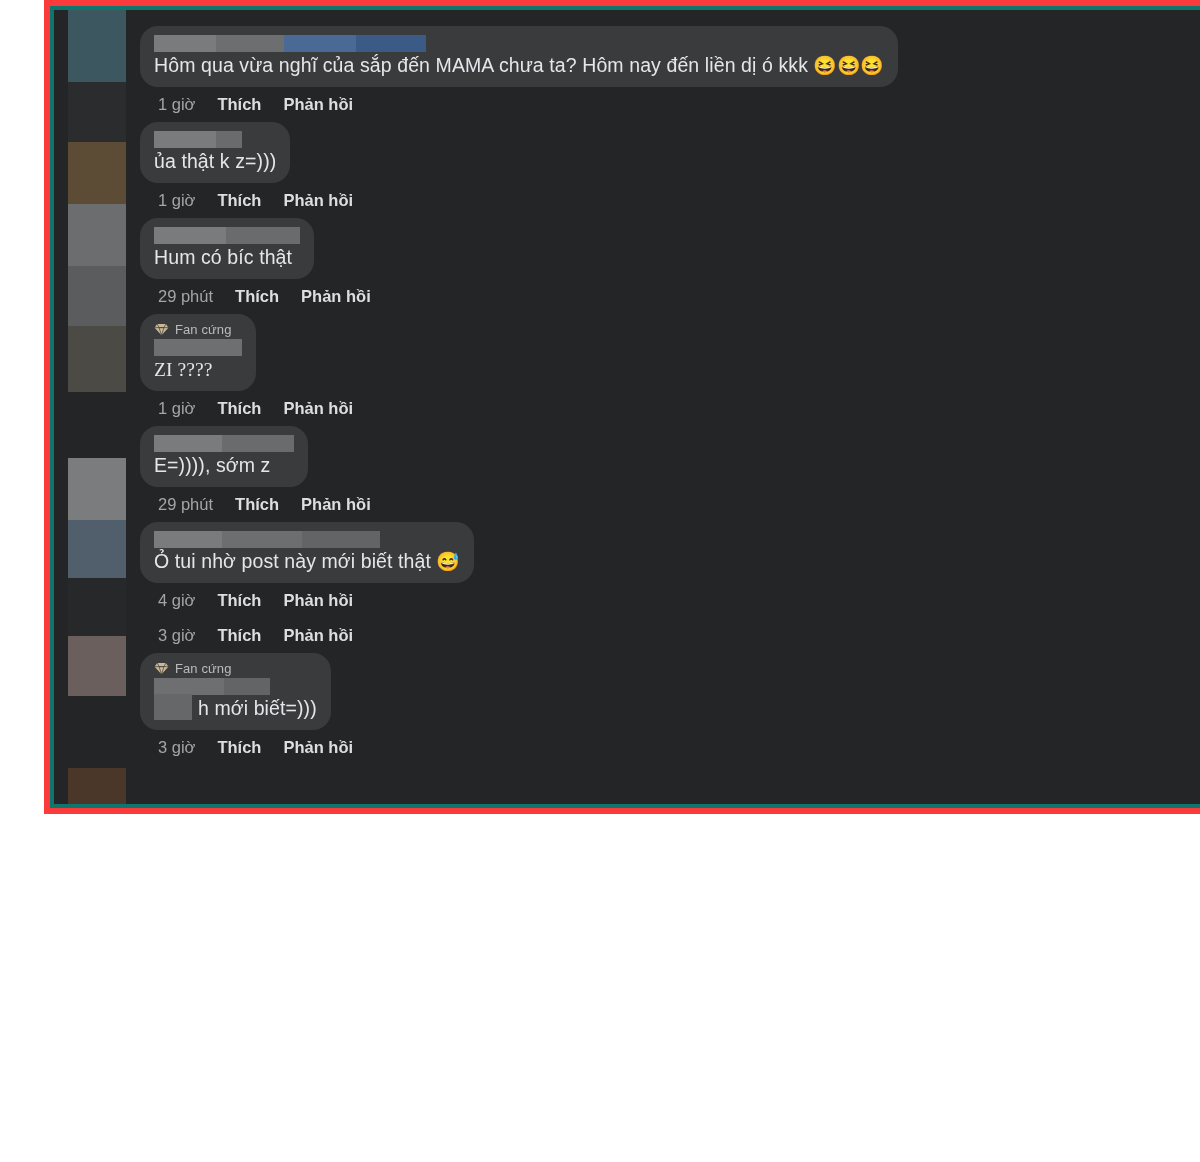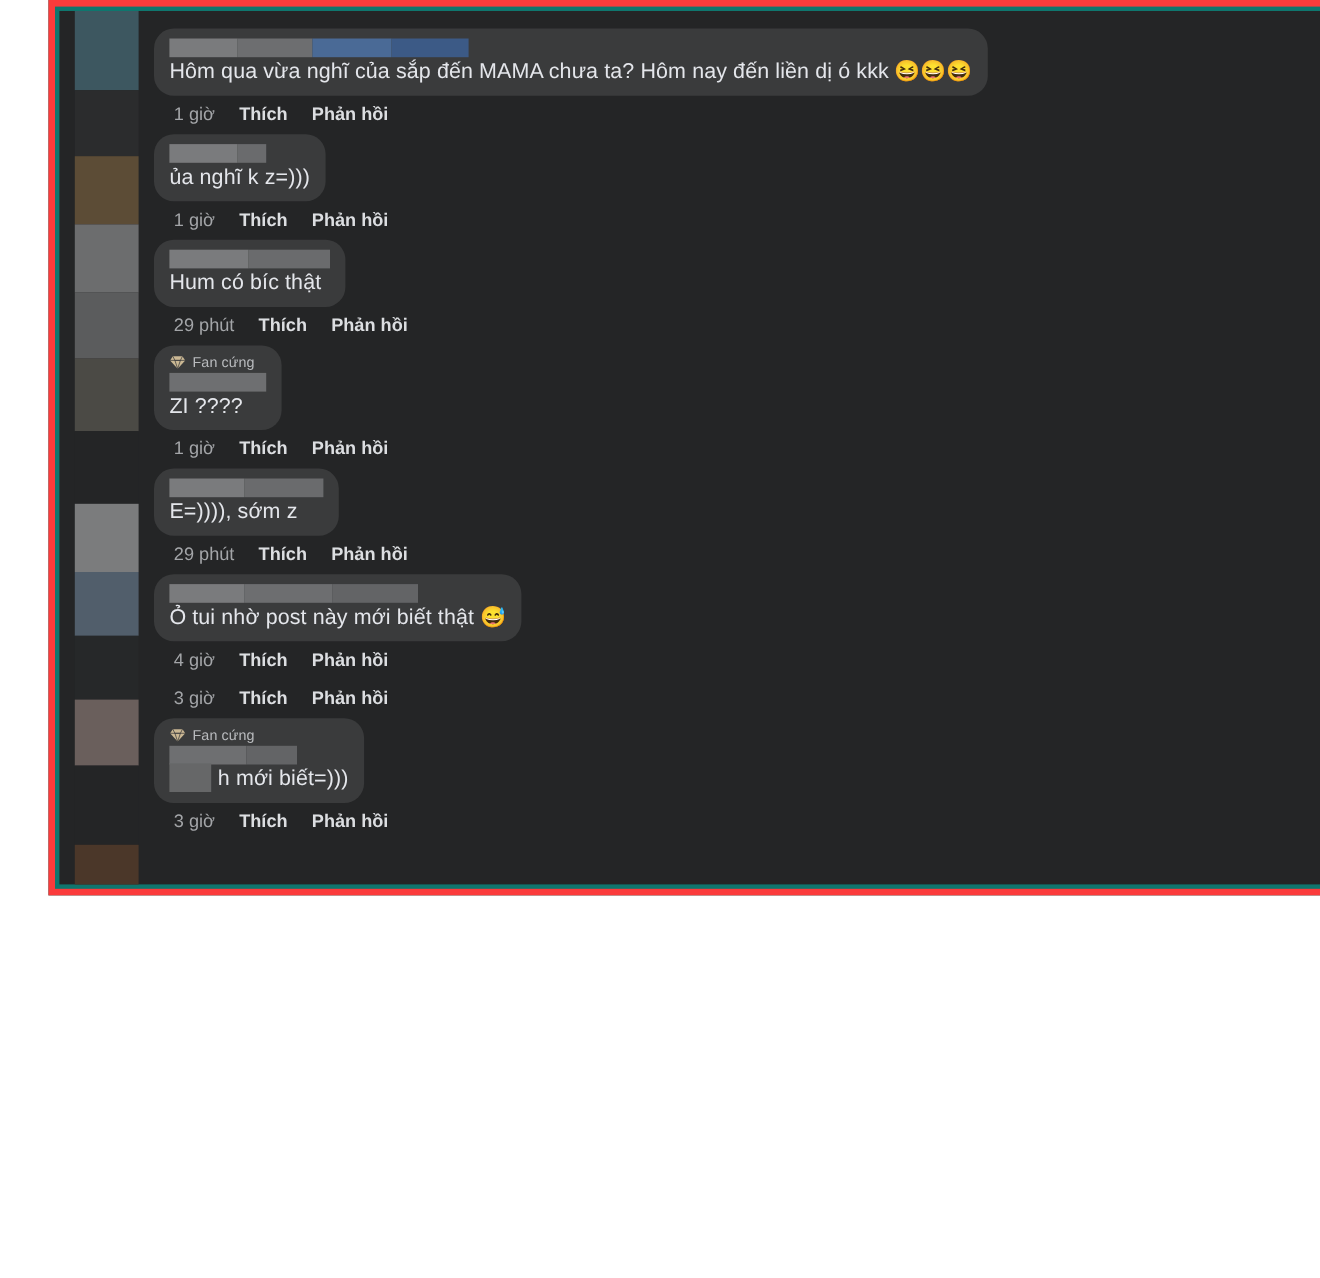--- a/index.html
+++ b/index.html
@@ -185,21 +185,21 @@
             <span class="action-link" style="color: rgb(220, 222, 225);">Phản hồi</span>
           </div>
         </div>
         <div class="comment">
           <div class="bubble" style="background: rgb(58, 59, 60);">
             <div class="name-redaction" style="width: 88px;">
               <span style="background: rgb(122, 123, 125); width: 62px;"></span>
               <span style="background: rgb(106, 107, 109); width: 26px;"></span>
             </div>
             <div>
-              <div class="bubble-text" style="color: rgb(228, 230, 235);">ủa nghĩ k z=)))</div>
+              <div class="bubble-text" style="color: rgb(228, 230, 235);">ủa thật k z=)))</div>
             </div>
           </div>
           <div class="actions">
             <span class="timestamp" style="color: rgb(163, 165, 168);">1 giờ</span>
             <span class="action-link" style="color: rgb(220, 222, 225);">Thích</span>
             <span class="action-link" style="color: rgb(220, 222, 225);">Phản hồi</span>
           </div>
         </div>
         <div class="comment">
           <div class="bubble" style="background: rgb(58, 59, 60);">
@@ -223,21 +223,21 @@
               <svg width="15" height="15" viewBox="0 0 24 24" class="gem-icon">
                 <path d="M5 3h14l4 6-11 12L1 9l4-6z" fill="#cbb894"></path>
                 <path d="M1 9h22M5 3l3 6 4 12 4-12 3-6M8 9h8" stroke="#3a3b3c" stroke-width="1.1" fill="none"></path>
               </svg>
               <span class="fan-badge-label" style="color: rgb(185, 187, 190);">Fan cứng</span>
             </div>
             <div class="name-redaction" style="width: 88px;">
               <span style="background: rgb(110, 111, 113); width: 88px;"></span>
             </div>
             <div>
-              <div class="bubble-text" style="color: rgb(228, 230, 235);">ZI ????</div>
+              <div class="bubble-text" style="color: rgb(228, 230, 235); font-family: Liberation Serif, serif;">ZI ????</div>
             </div>
           </div>
           <div class="actions">
             <span class="timestamp" style="color: rgb(163, 165, 168);">1 giờ</span>
             <span class="action-link" style="color: rgb(220, 222, 225);">Thích</span>
             <span class="action-link" style="color: rgb(220, 222, 225);">Phản hồi</span>
           </div>
         </div>
         <div class="comment">
           <div class="bubble" style="background: rgb(58, 59, 60);">

